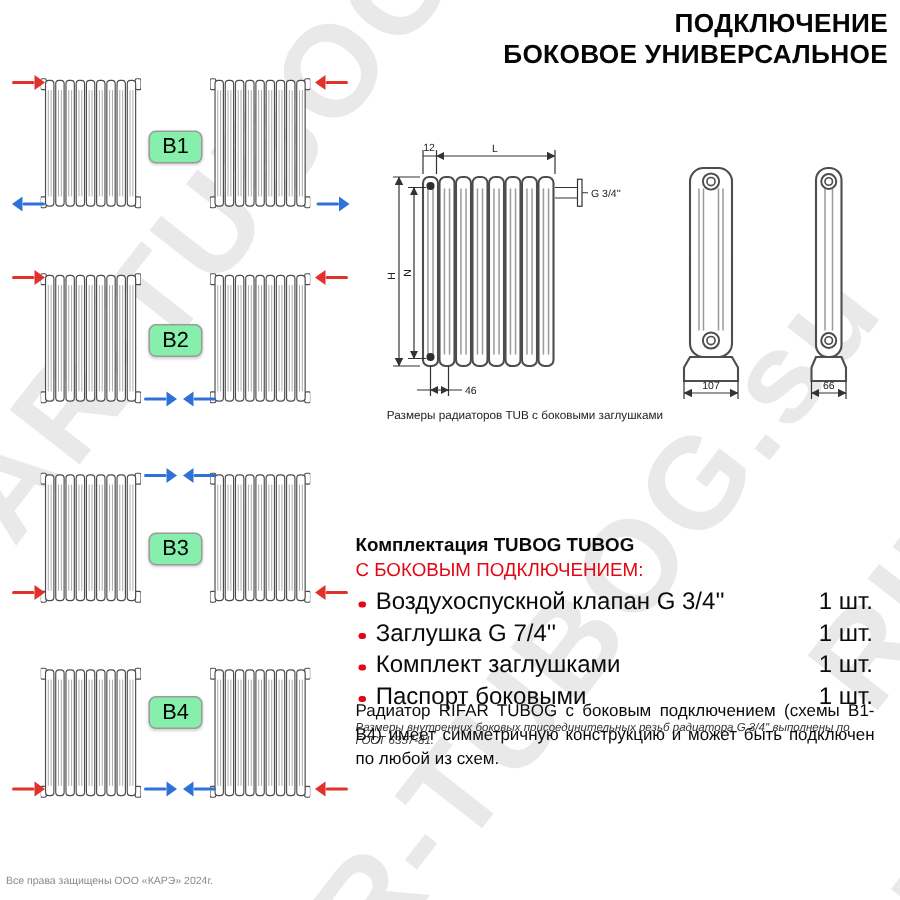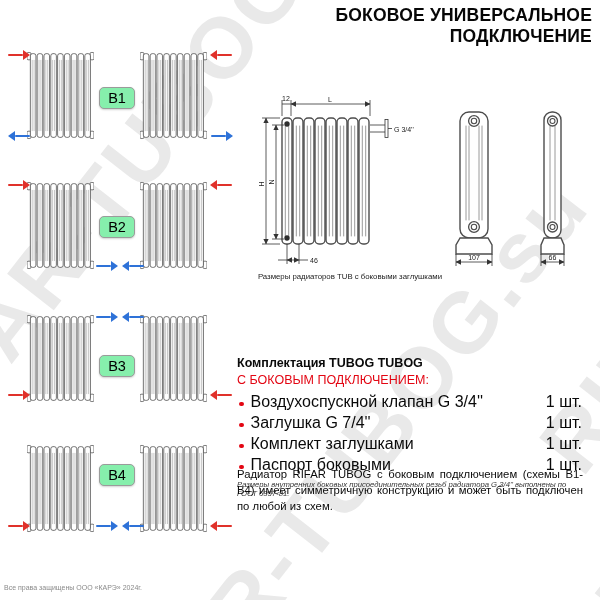--- a/index.html
+++ b/index.html
@@ -84,22 +84,22 @@
         <use href="#stube" x="54.8" y="10"></use>
         <use href="#stube" x="67" y="10"></use>
         <use href="#stube" x="79.2" y="10"></use>
         <use href="#stube" x="91.4" y="10"></use>
         <use href="#stube" x="103.6" y="10"></use>
       </symbol>
     </defs>
   </svg>
 
   <div class="title">
+    <div>ПОДКЛЮЧЕНИЕ</div>
     <div>БОКОВОЕ УНИВЕРСАЛЬНОЕ</div>
-    <div>ПОДКЛЮЧЕНИЕ</div>
   </div>
 
   <div>
     <svg class="rad" style="left:27px;top:48px" viewBox="0 0 120 170">
         <use href="#radsym" width="120" height="170"></use>
       </svg>
     <svg class="rad" style="left:140px;top:48px" viewBox="0 0 120 170">
         <use href="#radsym" width="120" height="170"></use>
       </svg>
     <div class="scheme-label" style="left:99px;top:87px">B1</div>

